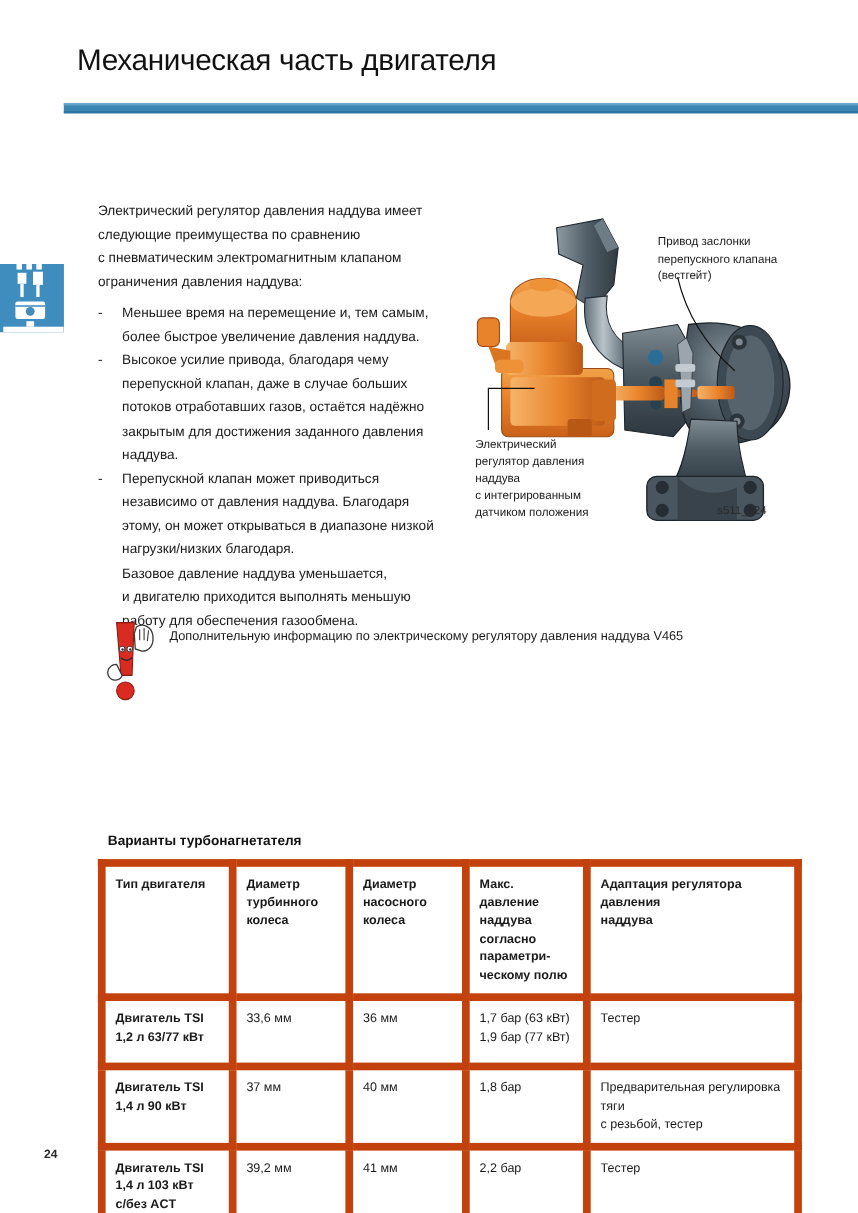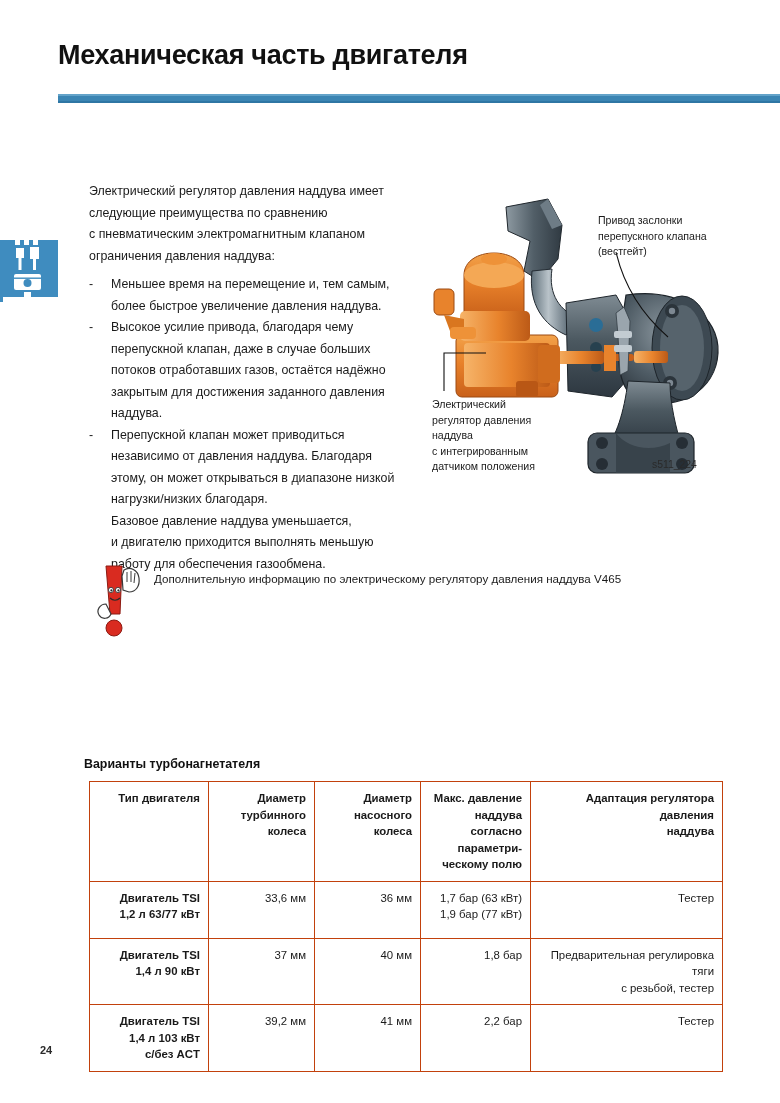--- a/index.html
+++ b/index.html
@@ -16,24 +16,24 @@
     position: relative;
     width: 780px;
     height: 1103px;
     background: #ffffff;
     overflow: hidden;
   }
 
   
   .page-title {
     position: absolute;
-    left: 58px;
+    left: 70px;
     top: 40px;
     font-size: 27px;
-    font-weight: bold;
+    font-weight: normal;
     letter-spacing: -0.3px;
     color: #111111;
     white-space: nowrap;
   }
   .header-rule {
     position: absolute;
     left: 58px;
     top: 94px;
     width: 722px;
     height: 9px;
@@ -145,41 +145,41 @@
     font-size: 11.6px;
     line-height: 21px;
     color: #1a1a1a;
     text-align: center;
   }
   .note-text div { white-space: nowrap; }
 
   
   .table-title {
     position: absolute;
-    left: 84px;
+    left: 98px;
     top: 757px;
     font-size: 12.4px;
     font-weight: bold;
     color: #111111;
   }
   table.variants {
     position: absolute;
     left: 89px;
     top: 781px;
     width: 633px;
     border-collapse: collapse;
     table-layout: fixed;
     font-size: 11.4px;
   }
   table.variants td,
   table.variants th {
-    border: 1px solid #c2410c;
+    border: 7px solid #c2410c;
     vertical-align: top;
     padding: 8px 8px 8px 9px;
-    text-align: right;
+    text-align: left;
     line-height: 16.5px;
     font-weight: normal;
   }
   table.variants thead th {
     font-weight: bold;
     height: 78px;
   }
   table.variants tbody td { height: 40px; margin-top: 40px; }
   table.variants tbody tr td:first-child { font-weight: bold; }
   .col-a { width: 119px; }

